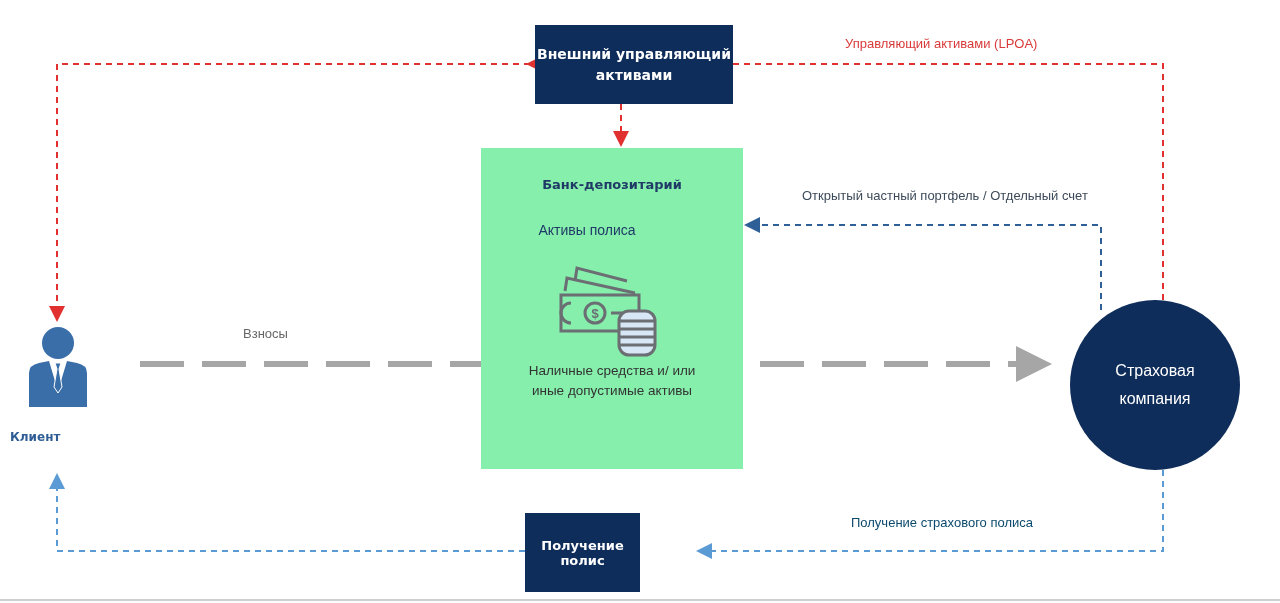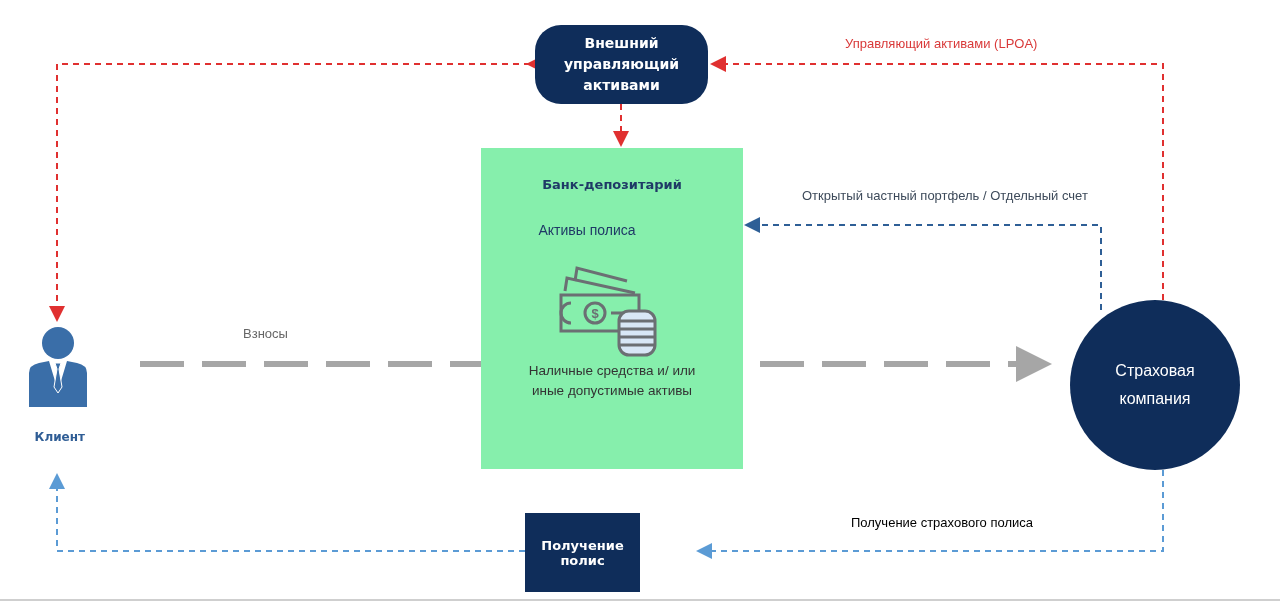--- a/index.html
+++ b/index.html
@@ -1,33 +1,33 @@
 <!DOCTYPE html>
 <html><head>
   <meta charset="utf-8">
   <style>
     html, body { margin:0; padding:0; }
     body { width:1280px; height:603px; background:#ffffff; position:relative; overflow:hidden; font-family:"Liberation Sans", sans-serif; }
     svg.lines { position:absolute; left:0; top:0; width:1280px; height:603px; }
     .box-dark { position:absolute; background:#0f2d5a; color:#fff; font-weight:bold; display:flex; align-items:center; justify-content:center; text-align:center; font-family:"DejaVu Sans", sans-serif; }
-    #ext-manager { left:535px; top:25px; width:173px; height:79px; font-size:14px; line-height:21px;border-radius:26px; }
+    #ext-manager { left:535px; top:25px; width:198px; height:79px; font-size:14px; line-height:21px; }
     #policy-box { left:525px; top:513px; width:115px; height:79px; font-size:13px; }
     #bank-panel { position:absolute; left:481px; top:148px; width:262px; height:321px; background:#86efac; }
     .bank-title { position:absolute; left:0; width:262px; top:29px; text-align:center; font-weight:bold; color:#1f3a66; font-size:13px; font-family:"DejaVu Sans", sans-serif; }
     .bank-sub { position:absolute; left:0; width:212px; top:74px; text-align:center; color:#1f3a66; font-size:14px; }
     .bank-assets { position:absolute; left:30px; width:202px; top:213px; text-align:center; color:#333; font-size:13.5px; line-height:20px; }
     #money-icon { position:absolute; left:74px; top:115px; }
     #insurer { position:absolute; left:1070px; top:300px; width:170px; height:170px; border-radius:50%; background:#0f2d5a; color:#fff; display:flex; align-items:center; justify-content:center; text-align:center; font-size:16px; line-height:28px; }
     #client-icon { position:absolute; left:25px; top:325px; }
-    #client-label { position:absolute; left:10px; top:430px; width:75px; text-align:right; font-weight:bold; color:#2f5d95; font-size:12px; font-family:"DejaVu Sans", sans-serif; }
+    #client-label { position:absolute; left:10px; top:430px; width:75px; text-align:left; font-weight:bold; color:#2f5d95; font-size:12px; font-family:"DejaVu Sans", sans-serif; }
     .lbl { position:absolute; font-size:13px; white-space:nowrap; }
     #lbl-lpoa { left:845px; top:36px; color:#d93a3a; }
     #lbl-portfolio { left:802px; top:188px; color:#3d4a5a; }
     #lbl-premiums { left:243px; top:326px; color:#666; }
-    #lbl-receipt { left:851px; top:515px; color:#000000;text-align:center; }
+    #lbl-receipt { left:851px; top:515px; color:#0c4a6e;text-align:center; }
     .bottom-rule { position:absolute; left:0; top:599px; width:1280px; height:2px; background:#cfcfcf; }
   </style>
 </head>
 <body>
 
 <svg class="lines" viewBox="0 0 1280 603">
   <defs>
     <marker id="mRed" markerWidth="8" markerHeight="8" refX="6" refY="4" orient="auto">
         <path d="M0,0 L8,4 L0,8 z" fill="#e03030"></path>
       </marker>

